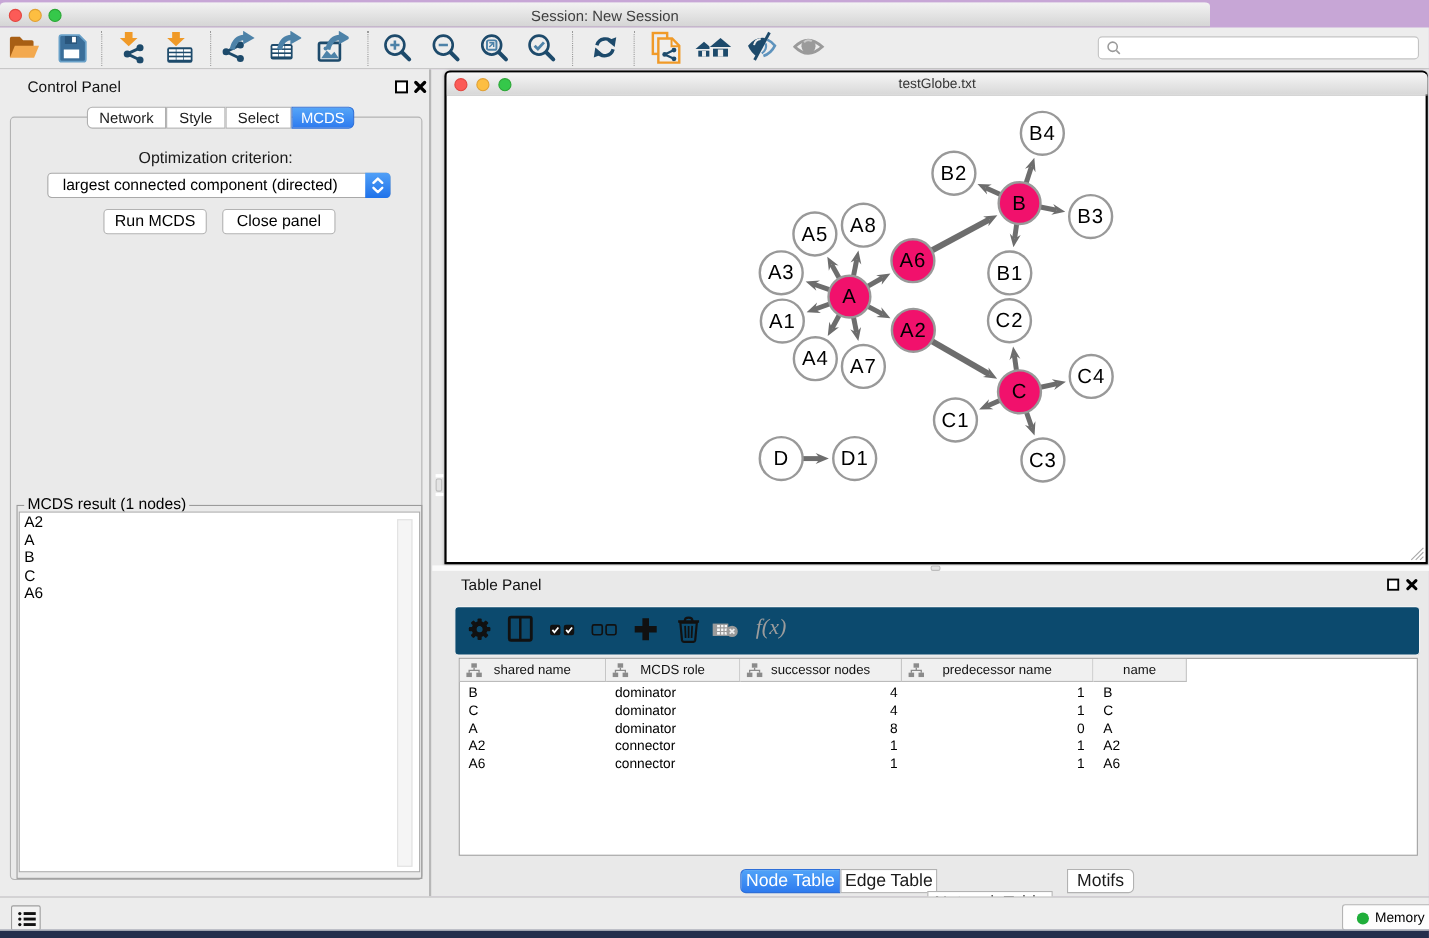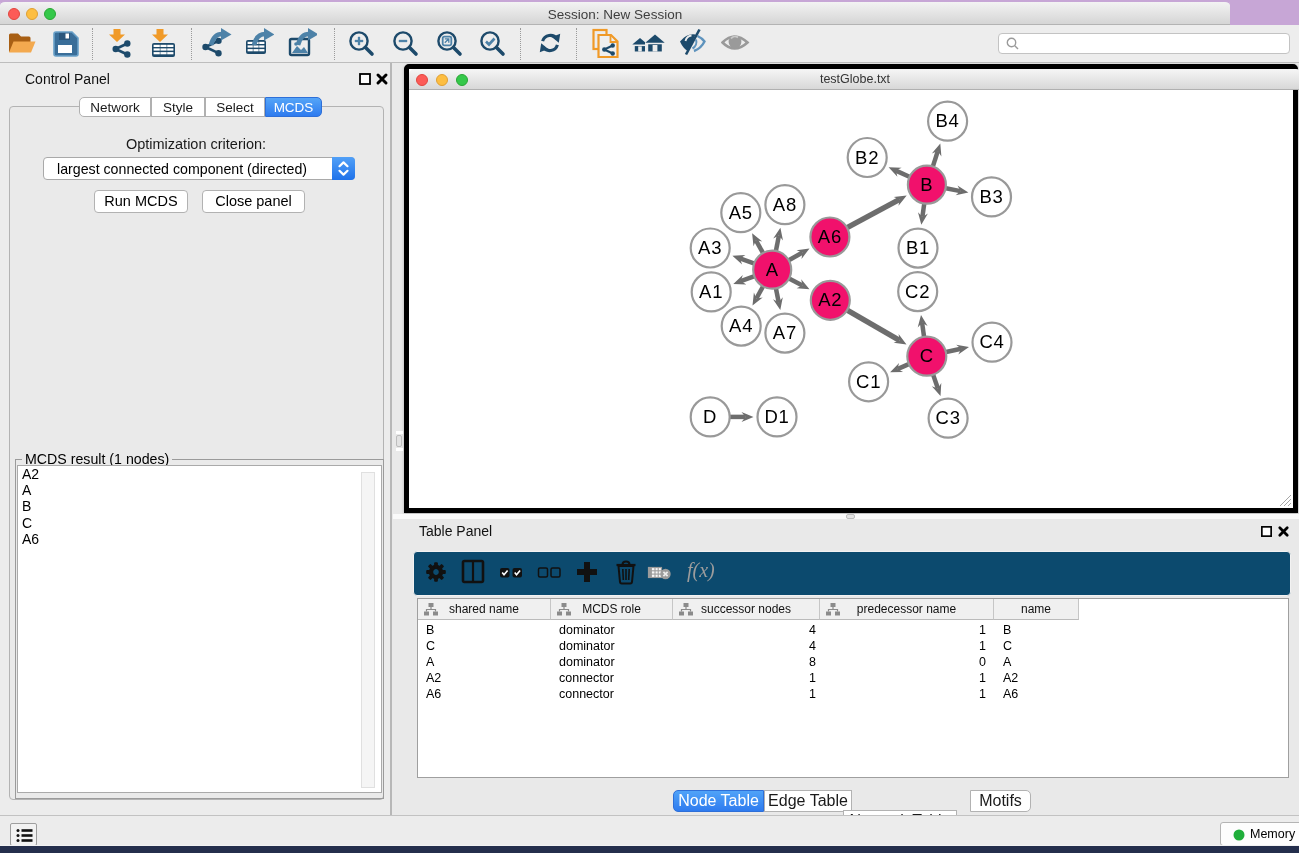--- a/index.html
+++ b/index.html
@@ -1,20 +1,20 @@
 <!DOCTYPE html>
 <html><head>
 <meta charset="utf-8">
 <style>
 * { margin:0; padding:0; box-sizing:border-box; }
 html,body { width:1299px; height:853px; overflow:hidden;
   font-family:"Liberation Sans", sans-serif; background:#c7a6d6; }
 #app { position:absolute; left:0; top:0; width:1299px; height:853px; }
 
-#titlebar { position:absolute; left:0; top:0; width:1230px; height:25px;
+#titlebar { position:absolute; left:0; top:0; width:1100px; height:25px;
   background:linear-gradient(#f3f3f3,#d5d5d5);
   border-top:2px solid #c7a6d6;
   border-radius:5px 5px 0 0; border-bottom:1px solid #b3b3b3; }
 .tl { position:absolute; width:12px; height:12px; border-radius:50%; top:7px; }
 #titlebar .tl { top:6px; }
 #title-text { position:absolute; width:100%; text-align:center; top:5px;
   font-size:13.5px; color:#3e3e3e; }
 
 #toolbar { position:absolute; left:0; top:25px; width:1299px; height:38px;
   background:#ededed; border-bottom:1px solid #bdbdbd; }
@@ -51,21 +51,21 @@
   height:340px; border:1px solid #9b9b9b; }
 #mcds-label { position:absolute; left:6px; top:-9px; background:#eaeaea;
   padding:0 3px; font-size:14.2px; color:#000; }
 #mcds-list { position:absolute; left:1px; top:5px; width:365px; height:328px;
   background:#fff; border:1px solid #aaa; }
 #mcds-list .li { font-size:14px; color:#000; height:16.2px; padding-left:4px; }
 #mcds-scroll { position:absolute; right:6px; top:6px; width:14px; height:316px;
   background:#f5f5f5; border:1px solid #e0e0e0; }
 
 #netwin { position:absolute; left:404px; top:1px; width:894px; height:449px;
-  background:#fff; border:5px solid #000000; border-radius:5px 5px 0 0;
+  background:#fff; border:2px solid #000000; border-radius:5px 5px 0 0;
   box-shadow:0 1px 3px rgba(0,0,0,0.25);padding-left:44px; }
 #net-titlebar { position:absolute; left:0; top:0; width:892px; height:21px;
   background:linear-gradient(#f6f6f6,#d8d8d8); border-bottom:1px solid #b0b0b0;
   border-radius:5px 5px 0 0; }
 #net-title { position:absolute; width:100%; text-align:center; top:3px;
   font-size:12.5px; color:#333; }
 
 #tpanel { position:absolute; left:405px; top:455px; width:894px; height:297px; }
 #tp-title { position:absolute; left:14px; top:5px; font-size:14px; color:#111; }
 #tp-toolbar { position:absolute; left:8px; top:33px; width:878px; height:45px;

